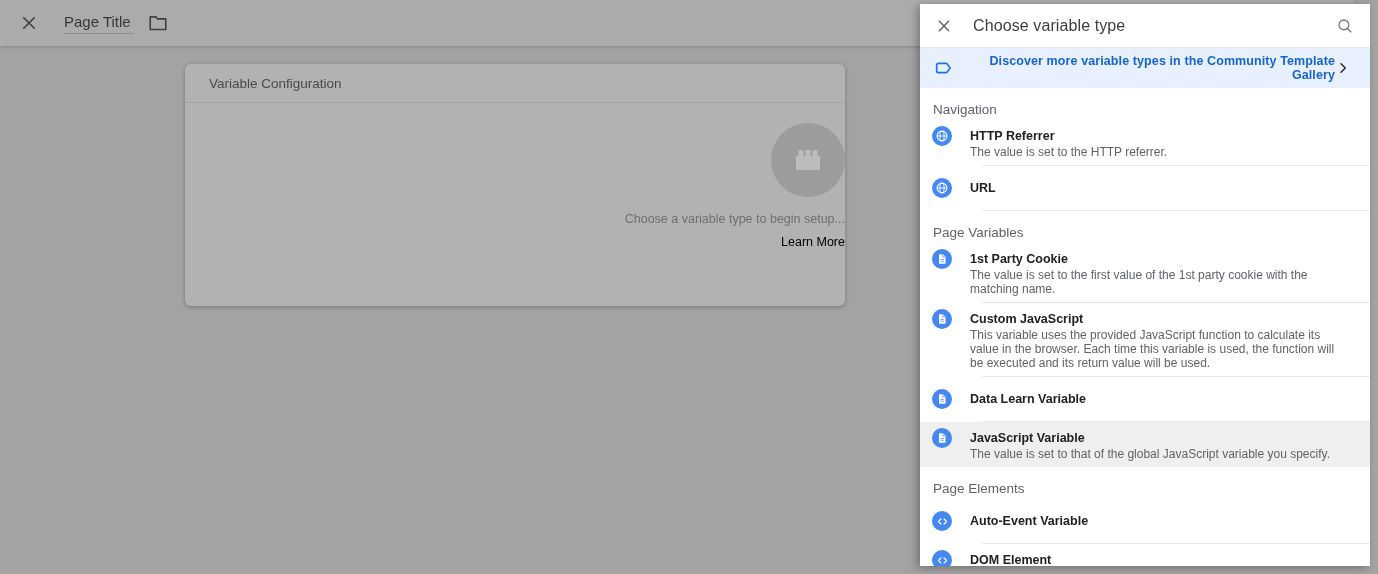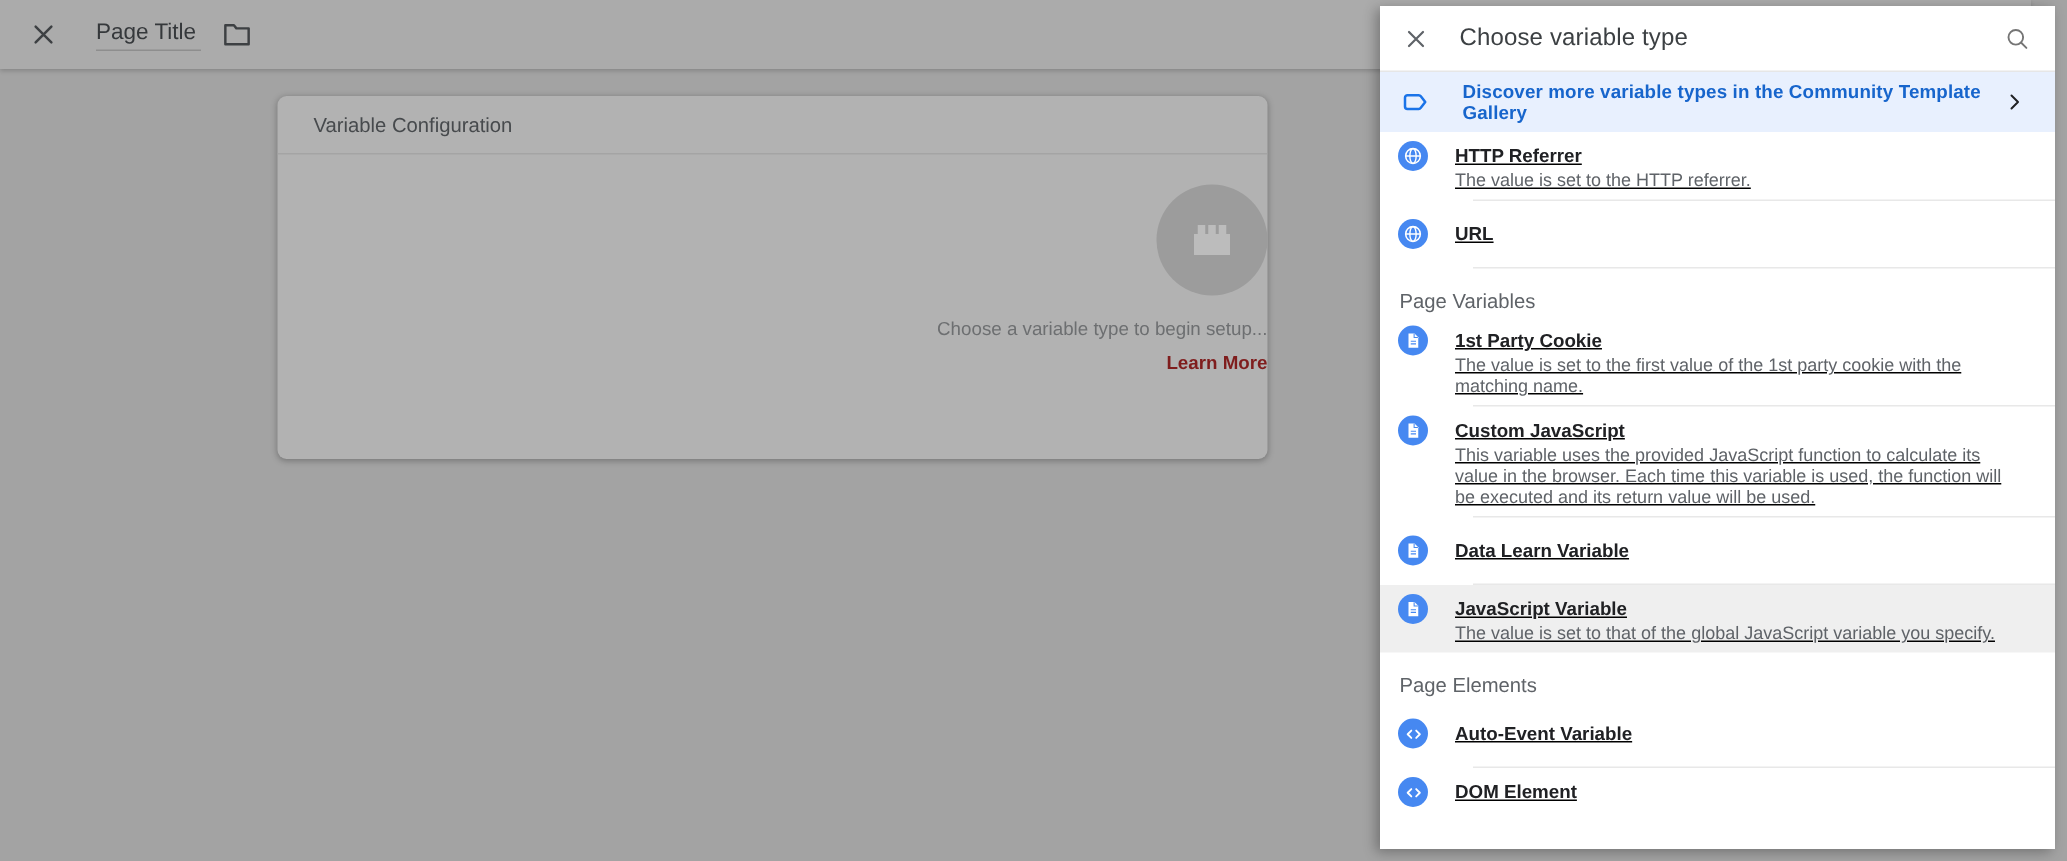--- a/index.html
+++ b/index.html
@@ -36,21 +36,21 @@
   }
   .config-card-body {
     height:164px; display:flex; flex-direction:column; align-items:flex-end;
     justify-content:center;
   }
   .brick-circle {
     width:74px; height:74px; border-radius:50%; background:#9c9c9c;
     display:flex; align-items:center; justify-content:center; margin-top:2px;
   }
   .choose-text { margin-top:15px; font-size:12.5px; color:#6d6f71; }
-  .learn-more  { margin-top:9px; font-size:12.5px; font-weight:bold; color:#7f1d1d; cursor:pointer; }
+  .learn-more  { margin-top:9px; font-size:12.5px; font-weight:normal; color:#000000; cursor:pointer; }
 
   
   .panel {
     position:absolute; left:920px; top:4px; width:450px; height:562px;
     background:#fff; box-shadow:-3px 2px 8px rgba(0,0,0,.30);
     display:flex; flex-direction:column; overflow:hidden;
   }
   .panel-header {
     height:44px; flex:0 0 44px; display:flex; align-items:center;
     padding:0 16px; border-bottom:1px solid #e6e6e6;
@@ -59,29 +59,29 @@
   .panel-title { margin-left:21px; font-size:16px; color:#3c4043; letter-spacing:.1px; }
   .spacer { flex:1; }
   .search-btn { cursor:pointer; }
 
   .banner {
     height:40px; flex:0 0 40px; background:var(--banner-bg,#e8f0fe);
     display:flex; align-items:center; padding:0 15px; cursor:pointer;
   }
   .banner-text {
     margin-left:20px; font-size:12.5px; font-weight:bold;
-    color:var(--banner-fg,#1765cc); letter-spacing:.1px;
+    color:var(--banner-fg,#1765cc); letter-spacing:.1px;text-align:right;
   }
   .banner-chevron { margin-right:4px; }
 
   .panel-list { flex:1; overflow:hidden; }
   .section-title {
     margin:14px 16px 3px 13px; font-size:13.5px; color:#5f6368; line-height:15px;
   }
-  .item { display:flex; align-items:flex-start; padding:6px 16px 6px 12px; cursor:pointer;text-decoration:underline; }
+  .item { display:flex; align-items:flex-start; padding:6px 16px 6px 12px; cursor:pointer; }
   .item.no-desc { padding-top:12px; padding-bottom:12px; }
   .item.highlighted { background:#efefef; }
   .icon-circle {
     width:20px; height:20px; flex:0 0 20px; border-radius:50%;
     background:var(--accent,#4688f1); display:flex; align-items:center;
     justify-content:center; margin-top:0;
   }
   .item-text { flex:1; margin-left:18px; padding-right:4px; }
   .item-title { font-size:12.5px; font-weight:bold; color:#202124; line-height:14px; padding-top:3px; }
   .item-desc  { font-size:12px; color:#5f6368; line-height:14px; margin-top:2px; }
@@ -146,20 +146,21 @@
     <span class="banner-text">Discover more variable types in the Community Template Gallery</span>
     <span class="spacer"></span>
     <span class="banner-chevron">
       <svg width="16" height="16" viewBox="0 0 24 24">
           <path d="M9 5.5l6.5 6.5L9 18.5" stroke="#202124" stroke-width="2" fill="none" stroke-linecap="round" stroke-linejoin="round"></path>
         </svg>
     </span>
   </div>
 
   <div class="panel-list" id="sections">
+      <div class="section-title">Navigation</div>
       <div class="item">
         <span class="icon-circle">
           <svg width="14" height="14" viewBox="0 0 24 24">
             <circle cx="12" cy="12" r="8.4" stroke="#fff" stroke-width="1.8" fill="none"></circle>
             <ellipse cx="12" cy="12" rx="3.6" ry="8.4" stroke="#fff" stroke-width="1.6" fill="none"></ellipse>
             <path d="M3.6 12h16.8" stroke="#fff" stroke-width="1.6"></path>
           </svg>
         </span>
         <div class="item-text">
           <div class="item-title">HTTP Referrer</div>

